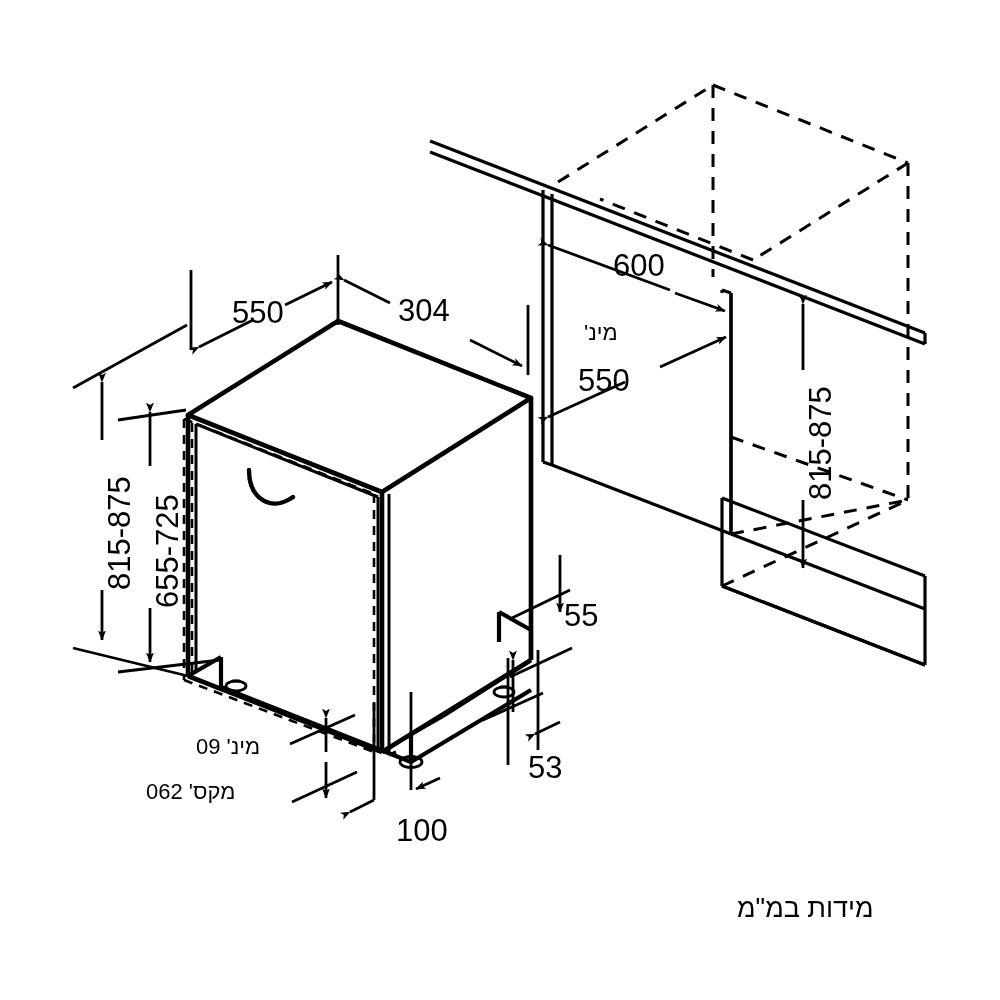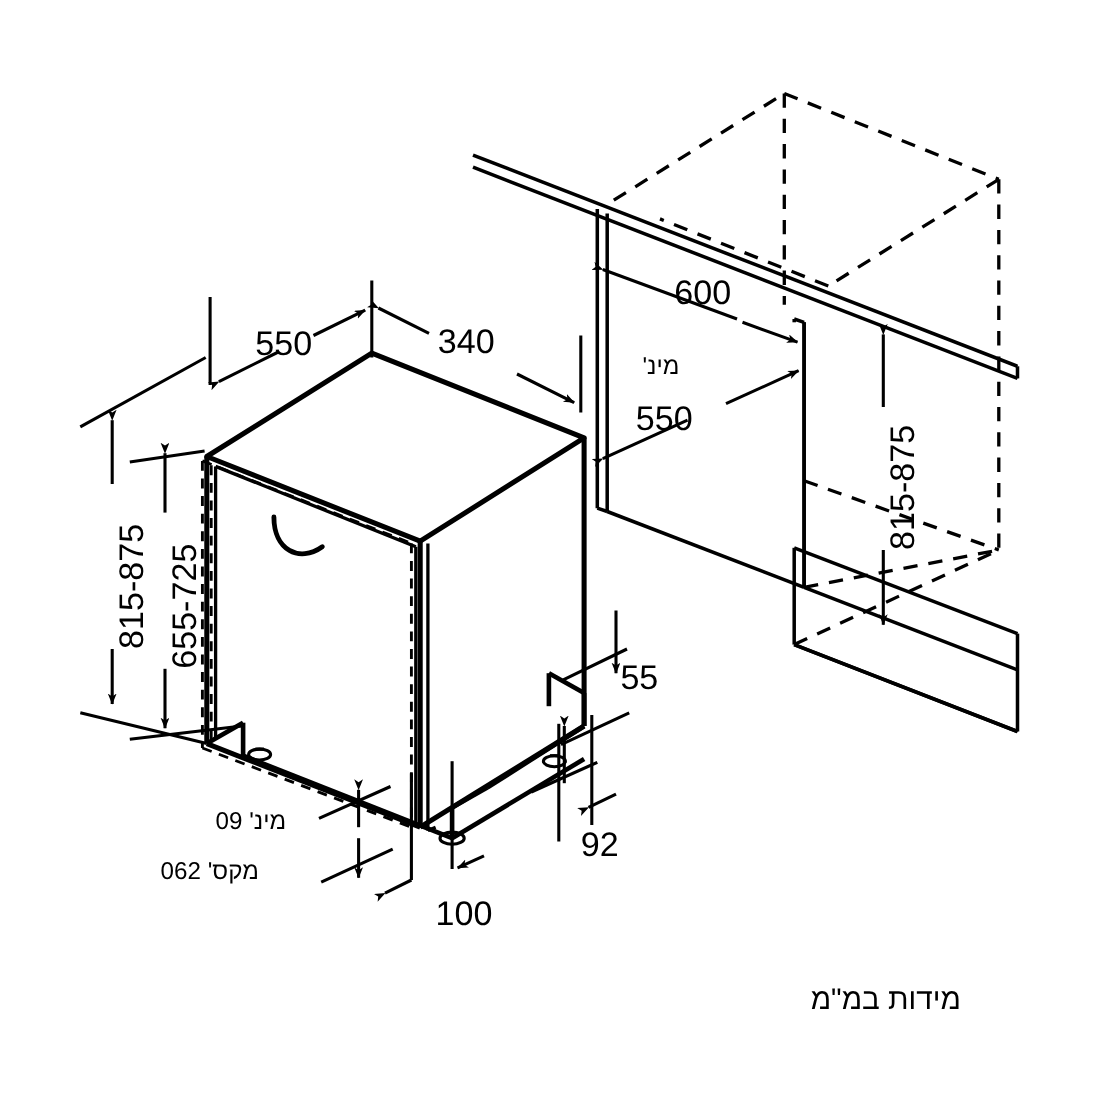--- a/index.html
+++ b/index.html
@@ -235,37 +235,37 @@
       <path d="M326,762 L326,798" marker-end="url(#ah)"></path>
     </g>
 
     <g fill="none" stroke="#000" stroke-width="3.2">
       <path d="M722,586 L925,665"></path>
     </g>
   </svg>
 
   <div class="lbl dim" style="left:232px; top:297px;">550</div>
 
-  <div class="lbl dim" style="left:398px; top:295px;">340</div>
+  <div class="lbl dim" style="left:398px; top:295px;">304</div>
 
   <div class="lbl dim rot" style="left:104px; top:590px; transform: rotate(-90deg);">815-875</div>
 
   <div class="lbl dim rot" style="left:152px; top:608px; transform: rotate(-90deg);">655-725</div>
 
   <div class="lbl dim" style="left:613px; top:250px;">600</div>
 
   <div class="lbl dim dim-he" style="left:584px; top:322px;">מינ'</div>
 
   <div class="lbl dim" style="left:578px; top:365px;">550</div>
 
   <div class="lbl dim rot" style="left:805px; top:500px; transform: rotate(-90deg);">815-875</div>
 
   <div class="lbl dim" style="left:564px; top:600px;">55</div>
 
-  <div class="lbl dim" style="left:528px; top:752px;">92</div>
+  <div class="lbl dim" style="left:528px; top:752px;">53</div>
 
   <div class="lbl dim" style="left:396px; top:815px;">100</div>
 
   <div class="lbl dim dim-he" style="left:196px; top:736px;">מינ' 90</div>
 
   <div class="lbl dim dim-he" style="left:146px; top:781px;">מקס' 260</div>
 
   <div class="lbl caption" style="left:737px; top:895px;">מידות במ"מ</div>
 
 </div>

